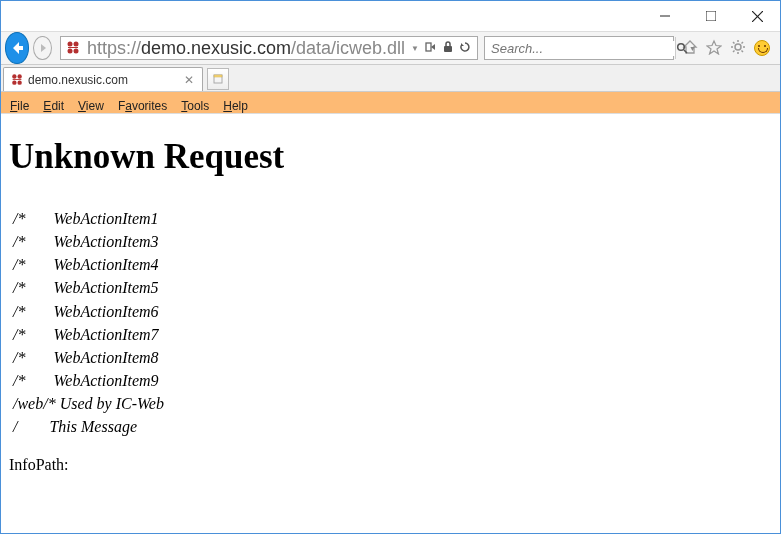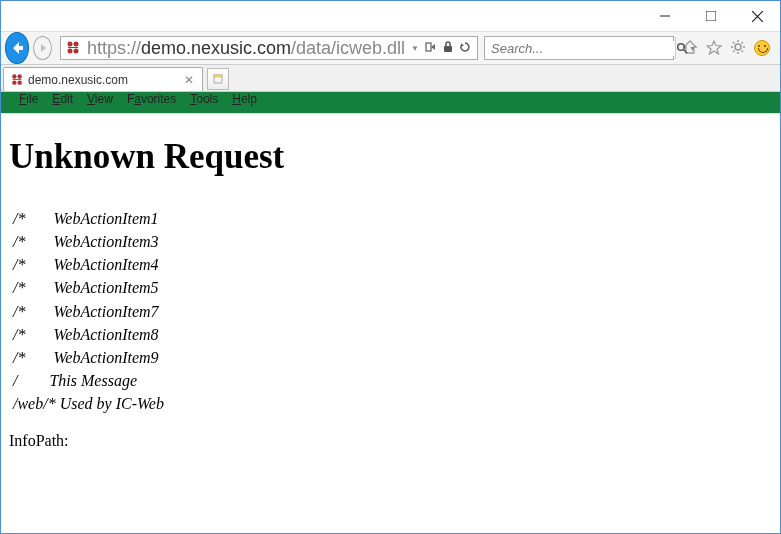--- a/index.html
+++ b/index.html
@@ -196,25 +196,25 @@
     margin-left: 4px;
     margin-bottom: 1px;
     display: flex;
     align-items: center;
     justify-content: center;
     background: linear-gradient(#fff,#eee);
   }
   
   .menubar {
     height: 22px;
-    background: #15803d;
+    background: #fdba74;
     border-bottom: 1px solid #ddd;
     display: flex;
-    align-items: flex-start;
-    padding-left: 18px;
+    align-items: flex-end;
+    padding-left: 9px;
     gap: 14px;
     font-size: 12px;
     color: #222;
   }
   .menuitem { cursor: default; }
   .menuitem .ul { text-decoration: underline; }
   
   .content {
     padding: 10px 10px 10px 8px;
     font-family: "Times New Roman", serif;
@@ -376,21 +376,22 @@
   <span class="menuitem"><span class="ul">H</span>elp</span>
 </div>
 
 <div class="content">
   <h1>Unknown Request</h1>
   <div id="rows">
       <div class="restrow"> /*       WebActionItem1</div>
       <div class="restrow"> /*       WebActionItem3</div>
       <div class="restrow"> /*       WebActionItem4</div>
       <div class="restrow"> /*       WebActionItem5</div>
+      <div class="restrow"> /*       WebActionItem6</div>
       <div class="restrow"> /*       WebActionItem7</div>
       <div class="restrow"> /*       WebActionItem8</div>
       <div class="restrow"> /*       WebActionItem9</div>
+      <div class="restrow"> /web/* Used by IC-Web</div>
       <div class="restrow"> /        This Message</div>
-      <div class="restrow"> /web/* Used by IC-Web</div>
     </div>
   <div style="height:14px;"></div>
   <div>InfoPath:</div>
 </div>
 
 </body></html>

